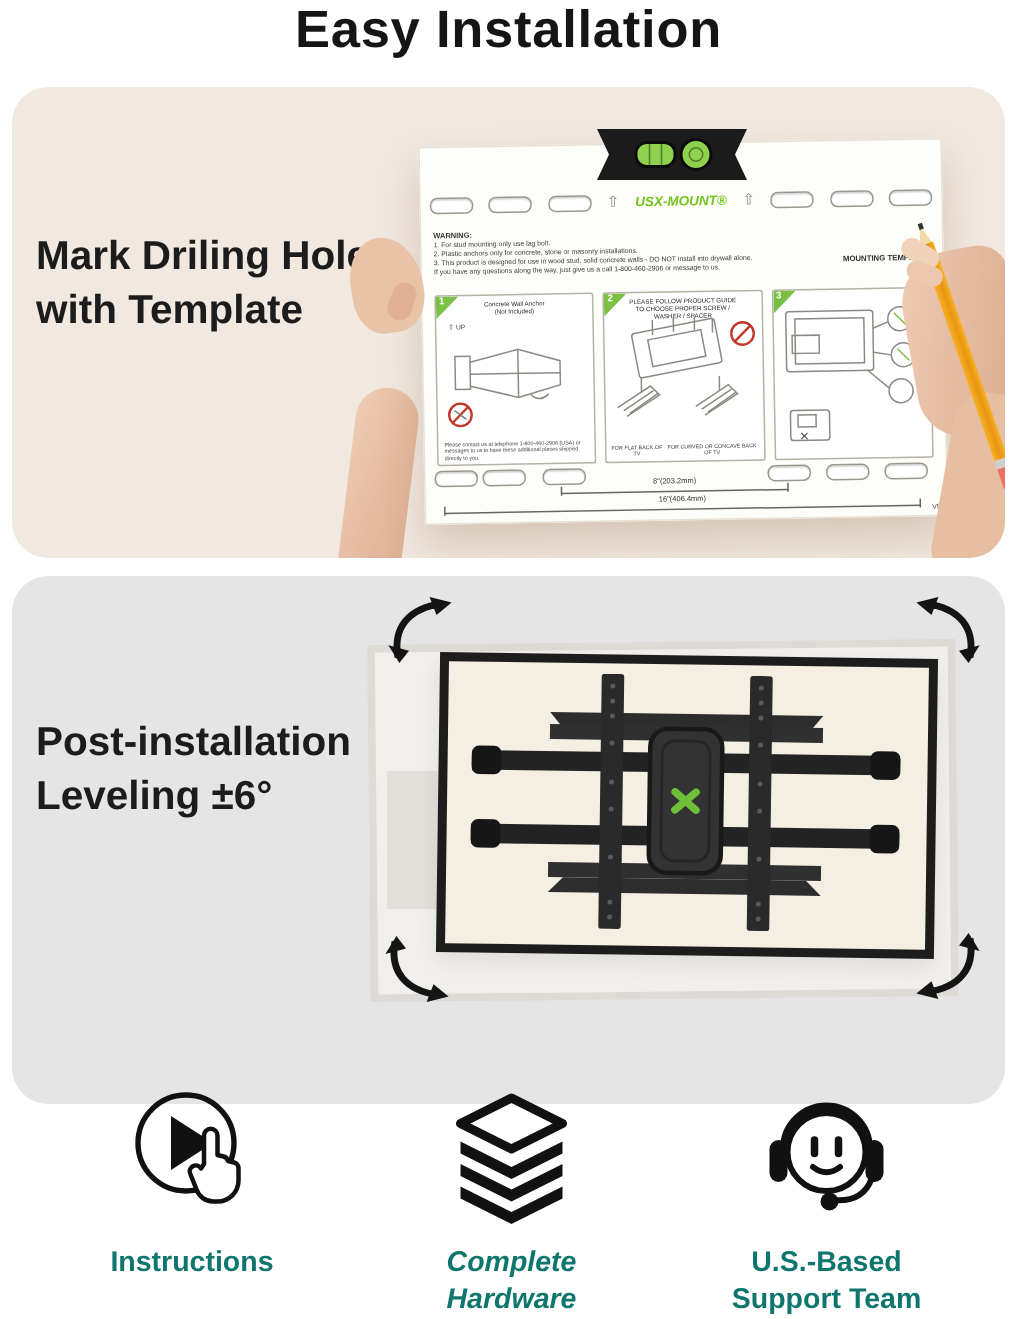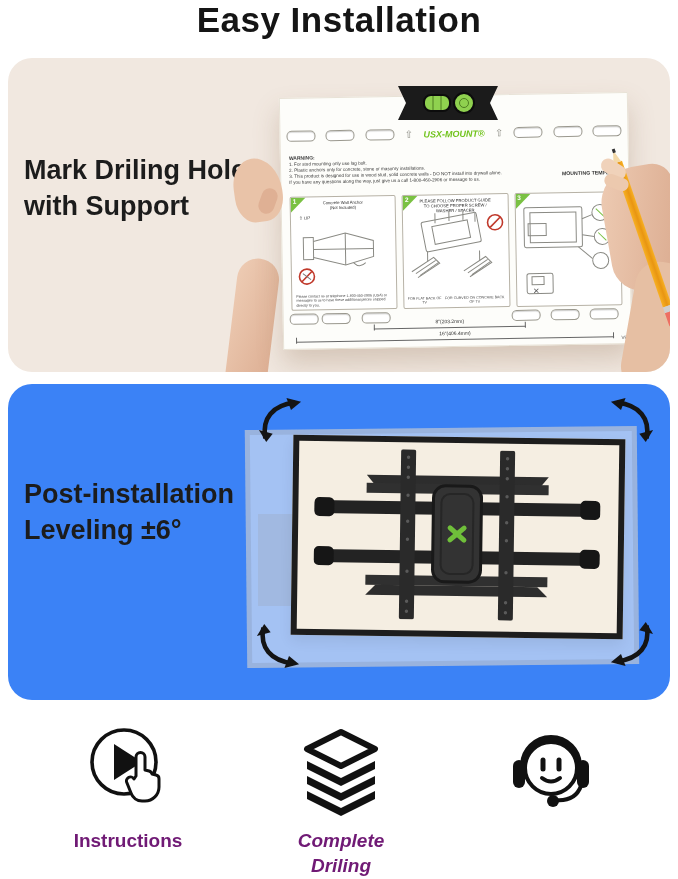--- a/index.html
+++ b/index.html
@@ -2,21 +2,21 @@
 <html><head>
 <meta charset="utf-8">
 <style>
   html,body{margin:0;padding:0;background:#ffffff;}
   #stage{position:relative;width:678px;height:879px;margin:0 auto;background:#ffffff;
          font-family:"Liberation Sans",sans-serif;color:#151515;overflow:hidden;}
   .title{position:absolute;top:0;left:0;width:678px;text-align:center;
          font-size:35px;font-weight:700;letter-spacing:.5px;}
   .panel{position:absolute;left:8px;width:662px;border-radius:24px;overflow:hidden;}
   #panel1{top:58px;height:314px;background:#f1e8e0;}
-  #panel2{top:384px;height:316px;background:#3b82f6;}
+  #panel2{top:384px;height:352px;background:#e5e5e5;}
   .panel-heading{position:absolute;left:16px;font-size:27px;font-weight:700;
                  line-height:36px;color:#1c1c1c;}
   
   #template{position:absolute;left:273px;top:37px;width:347px;height:250px;background:#fdfdfa;
             border:1px solid #e8e2d6;transform:rotate(-1deg);z-index:10;
             box-shadow:0 14px 26px rgba(130,95,65,.25);font-family:"Liberation Sans",sans-serif;}
   .oval{width:27px;height:9px;border:1px solid #9a988e;border-radius:5px;background:#fff;
         box-shadow:inset 0 1px 1px rgba(0,0,0,.18);}
   .oval-row{position:absolute;left:6px;right:6px;display:flex;align-items:center;}
   .uparrow{font-size:10px;color:#8a8a82;}
@@ -42,33 +42,33 @@
   .skin{position:absolute;background:linear-gradient(105deg,#eeccb4,#d9a88c);}
   
   #ghost{position:absolute;left:238px;top:44px;width:382px;height:228px;
          border:5px solid rgba(60,50,40,.10);background:rgba(252,248,240,.55);transform:rotate(-.6deg);}
   .ghost-blob{position:absolute;background:rgba(150,140,128,.16);}
   #tvframe{position:absolute;left:284px;top:53px;width:320px;height:188px;border:6px solid #1d1d1d;
            background:#f5eee2;transform:rotate(.8deg);box-shadow:0 6px 14px rgba(0,0,0,.07);}
   .rot-arrow{position:absolute;width:44px;height:44px;}
   
   .feature{position:absolute;top:724px;width:170px;text-align:center;}
-  .feature .lbl{margin-top:8px;font-size:19px;font-weight:700;line-height:25px;color:#701a75;}
+  .feature .lbl{margin-top:8px;font-size:19px;font-weight:700;line-height:25px;color:#0f766e;}
 </style>
 </head>
 <body>
 
 <div id="stage">
 
   <div class="title">Easy Installation</div>
 
   <div class="panel" id="panel1">
     <div class="panel-heading" style="top:94px;">
       <div>Mark Driling Holes</div>
-      <div>with Support</div>
+      <div>with Template</div>
     </div>
 
     <div class="skin" style="left:220px;top:200px;width:42px;height:190px;border-radius:21px;transform:rotate(7deg);z-index:5;"></div>
     <div class="skin" style="left:226px;top:100px;width:48px;height:64px;border-radius:45% 55% 40% 40%;transform:rotate(-8deg);z-index:12;background:#e9c3a8;"></div>
     <div class="skin" style="left:252px;top:130px;width:16px;height:26px;border-radius:8px;transform:rotate(20deg);z-index:12;background:#dfb094;"></div>
 
     <div id="template">
       <div class="oval-row" style="top:32px;justify-content:space-between;">
         <span class="oval"></span>
         <span class="oval"></span>
@@ -310,33 +310,35 @@
 
   <div class="feature" style="left:256px;font-style:italic;">
     <svg width="92" height="92" viewBox="0 0 84 92">
       <polygon points="42,8 76,25 42,42 8,25" fill="none" stroke="#111" stroke-width="6" stroke-linejoin="round"></polygon>
       <polygon points="8,37 42,54 76,37 76,45 42,62 8,45" fill="#111"></polygon>
       <polygon points="8,52 42,69 76,52 76,60 42,77 8,60" fill="#111"></polygon>
       <polygon points="8,67 42,84 76,67 76,75 42,92 8,75" fill="#111"></polygon>
     </svg>
     <div class="lbl">
       <div>Complete</div>
-      <div>Driling</div>
+      <div>Hardware</div>
     </div>
   </div>
 
   <div class="feature" style="left:466px;">
     <svg width="96" height="92" viewBox="0 0 96 92">
       <circle cx="48" cy="44" r="26" fill="none" stroke="#111" stroke-width="4"></circle>
       <path d="M20,42 a28,28 0 0 1 56,0" fill="none" stroke="#111" stroke-width="6"></path>
       <rect x="10" y="36" width="12" height="28" rx="6" fill="#111"></rect>
       <rect x="74" y="36" width="12" height="28" rx="6" fill="#111"></rect>
       <line x1="40" y1="36" x2="40" y2="45" stroke="#111" stroke-width="5" stroke-linecap="round"></line>
       <line x1="56" y1="36" x2="56" y2="45" stroke="#111" stroke-width="5" stroke-linecap="round"></line>
       <path d="M39,54 q9,7 18,0" fill="none" stroke="#111" stroke-width="4" stroke-linecap="round"></path>
       <path d="M78,62 q-6,16 -26,14" fill="none" stroke="#111" stroke-width="4" fill-opacity="0"></path>
       <circle cx="50" cy="77" r="6" fill="#111"></circle>
     </svg>
     <div class="lbl">
+      <div>U.S.-Based</div>
+      <div>Support Team</div>
     </div>
   </div>
 
 </div>
 
 </body></html>

